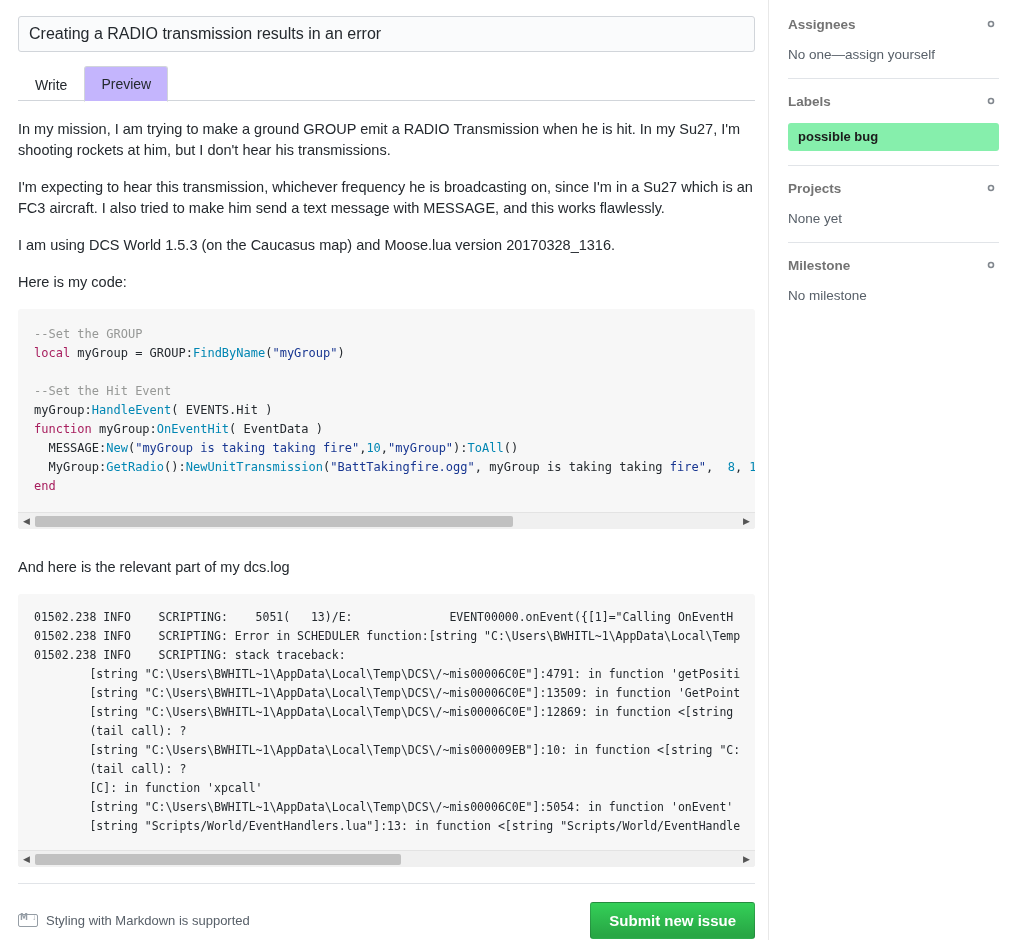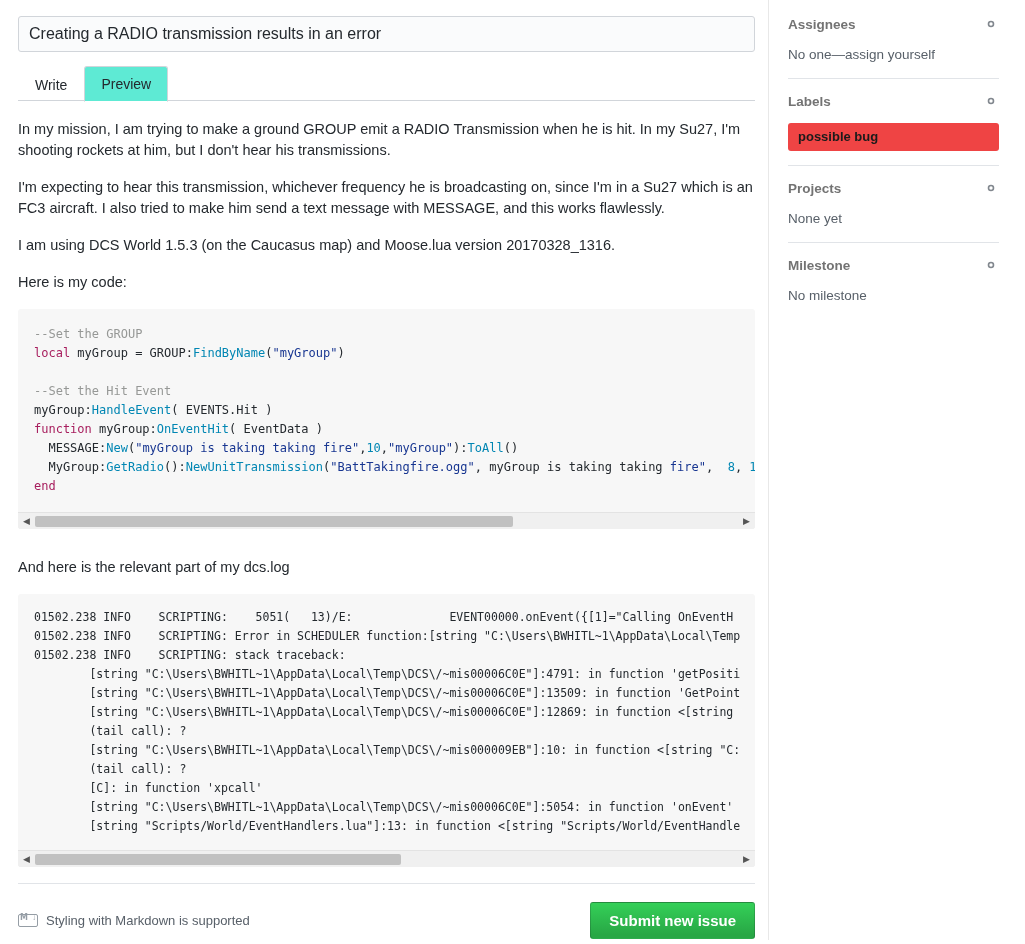--- a/index.html
+++ b/index.html
@@ -50,21 +50,21 @@
     line-height: 18px;
     color: #24292e;
     cursor: pointer;
     border: 1px solid transparent;
     border-bottom: none;
     position: relative;
     top: 1px;
     background: transparent;
   }
   .tab.active {
-    background: #5eead4;
+    background: #c4b5fd;
     border: 1px solid #d1d5da;
     border-bottom: 1px solid #fff;
     border-radius: 3px 3px 0 0;
   }
   .body-text {
     width: 737px;
     font-size: 14.5px;
     line-height: 21px;
     color: #24292e;
     padding-top: 18px;
@@ -337,21 +337,21 @@
         <path fill="#586069" d="M14 9.1v-2l-1.7-.3a4.6 4.6 0 00-.5-1.2l1-1.4-1.4-1.4-1.4 1a4.6 4.6 0 00-1.2-.5L8.5 1.5h-2l-.3 1.8c-.4.1-.8.3-1.2.5l-1.4-1-1.4 1.4 1 1.4c-.2.4-.4.8-.5 1.2L1 7.1v2l1.7.3c.1.4.3.8.5 1.2l-1 1.4 1.4 1.4 1.4-1c.4.2.8.4 1.2.5l.3 1.7h2l.3-1.7c.4-.1.8-.3 1.2-.5l1.4 1 1.4-1.4-1-1.4c.2-.4.4-.8.5-1.2l1.7-.3z" opacity="0.0"></path>
       </svg>
       <div class="side-empty">No one—assign yourself</div>
     </div>
 
     <div class="side-section">
       <div class="side-head">Labels</div>
       <svg class="gear" viewBox="0 0 16 16">
         <path fill="#586069" d="M8 4.7a3.3 3.3 0 100 6.6 3.3 3.3 0 000-6.6zm0 5a1.7 1.7 0 110-3.4 1.7 1.7 0 010 3.4z"></path>
       </svg>
-      <span class="label-chip" style="background: #ef4444;">possible bug</span>
+      <span class="label-chip" style="background: #86efac;">possible bug</span>
     </div>
 
     <div class="side-section">
       <div class="side-head">Projects</div>
       <svg class="gear" viewBox="0 0 16 16">
         <path fill="#586069" d="M8 4.7a3.3 3.3 0 100 6.6 3.3 3.3 0 000-6.6zm0 5a1.7 1.7 0 110-3.4 1.7 1.7 0 010 3.4z"></path>
       </svg>
       <div class="side-empty">None yet</div>
     </div>
 

